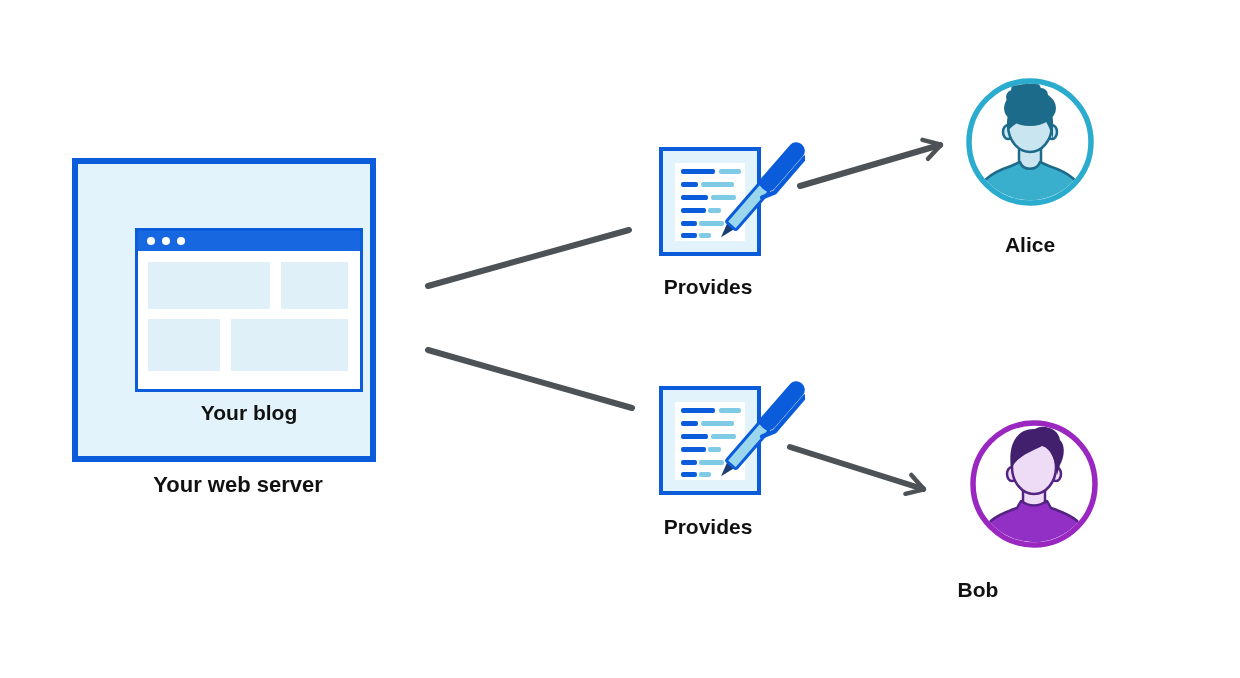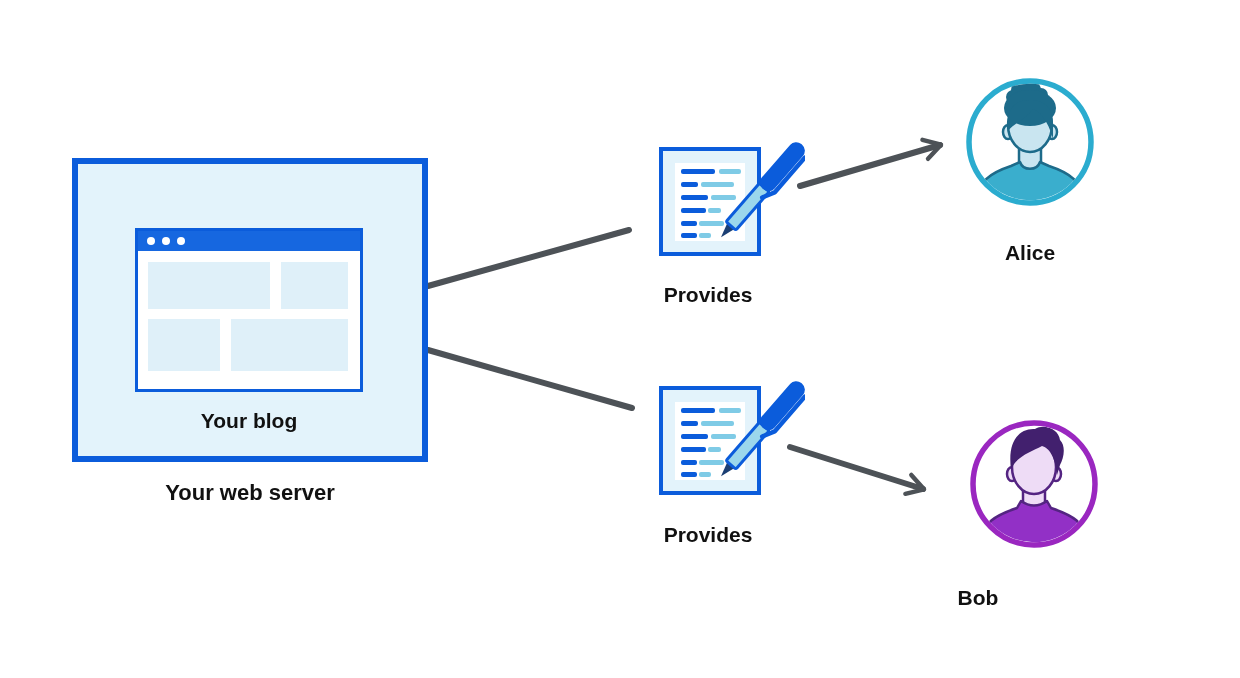--- a/index.html
+++ b/index.html
@@ -11,37 +11,37 @@
   }
   *{margin:0;padding:0;box-sizing:border-box;}
   html,body{background:#fff;}
   body{font-family:"Liberation Sans", sans-serif;}
   .canvas{position:relative;width:1240px;height:678px;background:#fff;overflow:hidden;}
 
   svg.connectors{position:absolute;left:0;top:0;width:1240px;height:678px;}
   .conn{stroke:var(--arrow);stroke-width:6;stroke-linecap:round;fill:none;}
   .arrowhead-path{stroke:var(--arrow);stroke-width:2;stroke-linecap:round;stroke-linejoin:round;fill:none;}
 
-  .server-box{position:absolute;left:72px;top:158px;width:356px;height:304px;
+  .server-box{position:absolute;left:72px;top:158px;width:304px;height:304px;
     border:6px solid var(--blue);background:var(--box-bg);}
   .browser{position:absolute;left:57px;top:64px;width:228px;height:164px;
     border:3px solid var(--blue);background:var(--white);}
   .titlebar{height:20px;background:var(--blue-bright);display:flex;align-items:center;
     padding-left:9px;gap:7px;}
   .dot{width:8px;height:8px;border-radius:50%;background:var(--white);}
   .bbody{position:relative;height:138px;}
   .pane{position:absolute;background:var(--panel);}
   .pane-a{left:10px;top:11px;width:122px;height:47px;}
   .pane-b{left:143px;top:11px;width:67px;height:47px;}
   .pane-c{left:10px;top:68px;width:72px;height:52px;}
   .pane-d{left:93px;top:68px;width:117px;height:52px;}
 
-  .label{position:absolute;color:var(--text);font-weight:700;font-size:21px;text-align:center;margin-top:8px;}
+  .label{position:absolute;color:var(--text);font-weight:700;font-size:21px;text-align:center;}
   .blog-label{left:57px;top:237px;width:228px;}
-  .server-caption{left:72px;top:472px;width:356px;font-size:22px;}
+  .server-caption{left:60px;top:472px;width:356px;font-size:22px;}
   .provides-1{left:628px;top:275px;width:160px;}
   .provides-2{left:628px;top:515px;width:160px;}
   .alice-label{left:980px;top:233px;width:100px;}
   .bob-label{left:928px;top:578px;width:100px;}
 
   .doc-icon{position:absolute;width:150px;height:122px;}
   .doc-1{left:655px;top:138px;}
   .doc-2{left:655px;top:377px;}
   .doc-square{fill:var(--box-bg);stroke:var(--blue);stroke-width:4;}
   .doc-page{fill:var(--white);}

